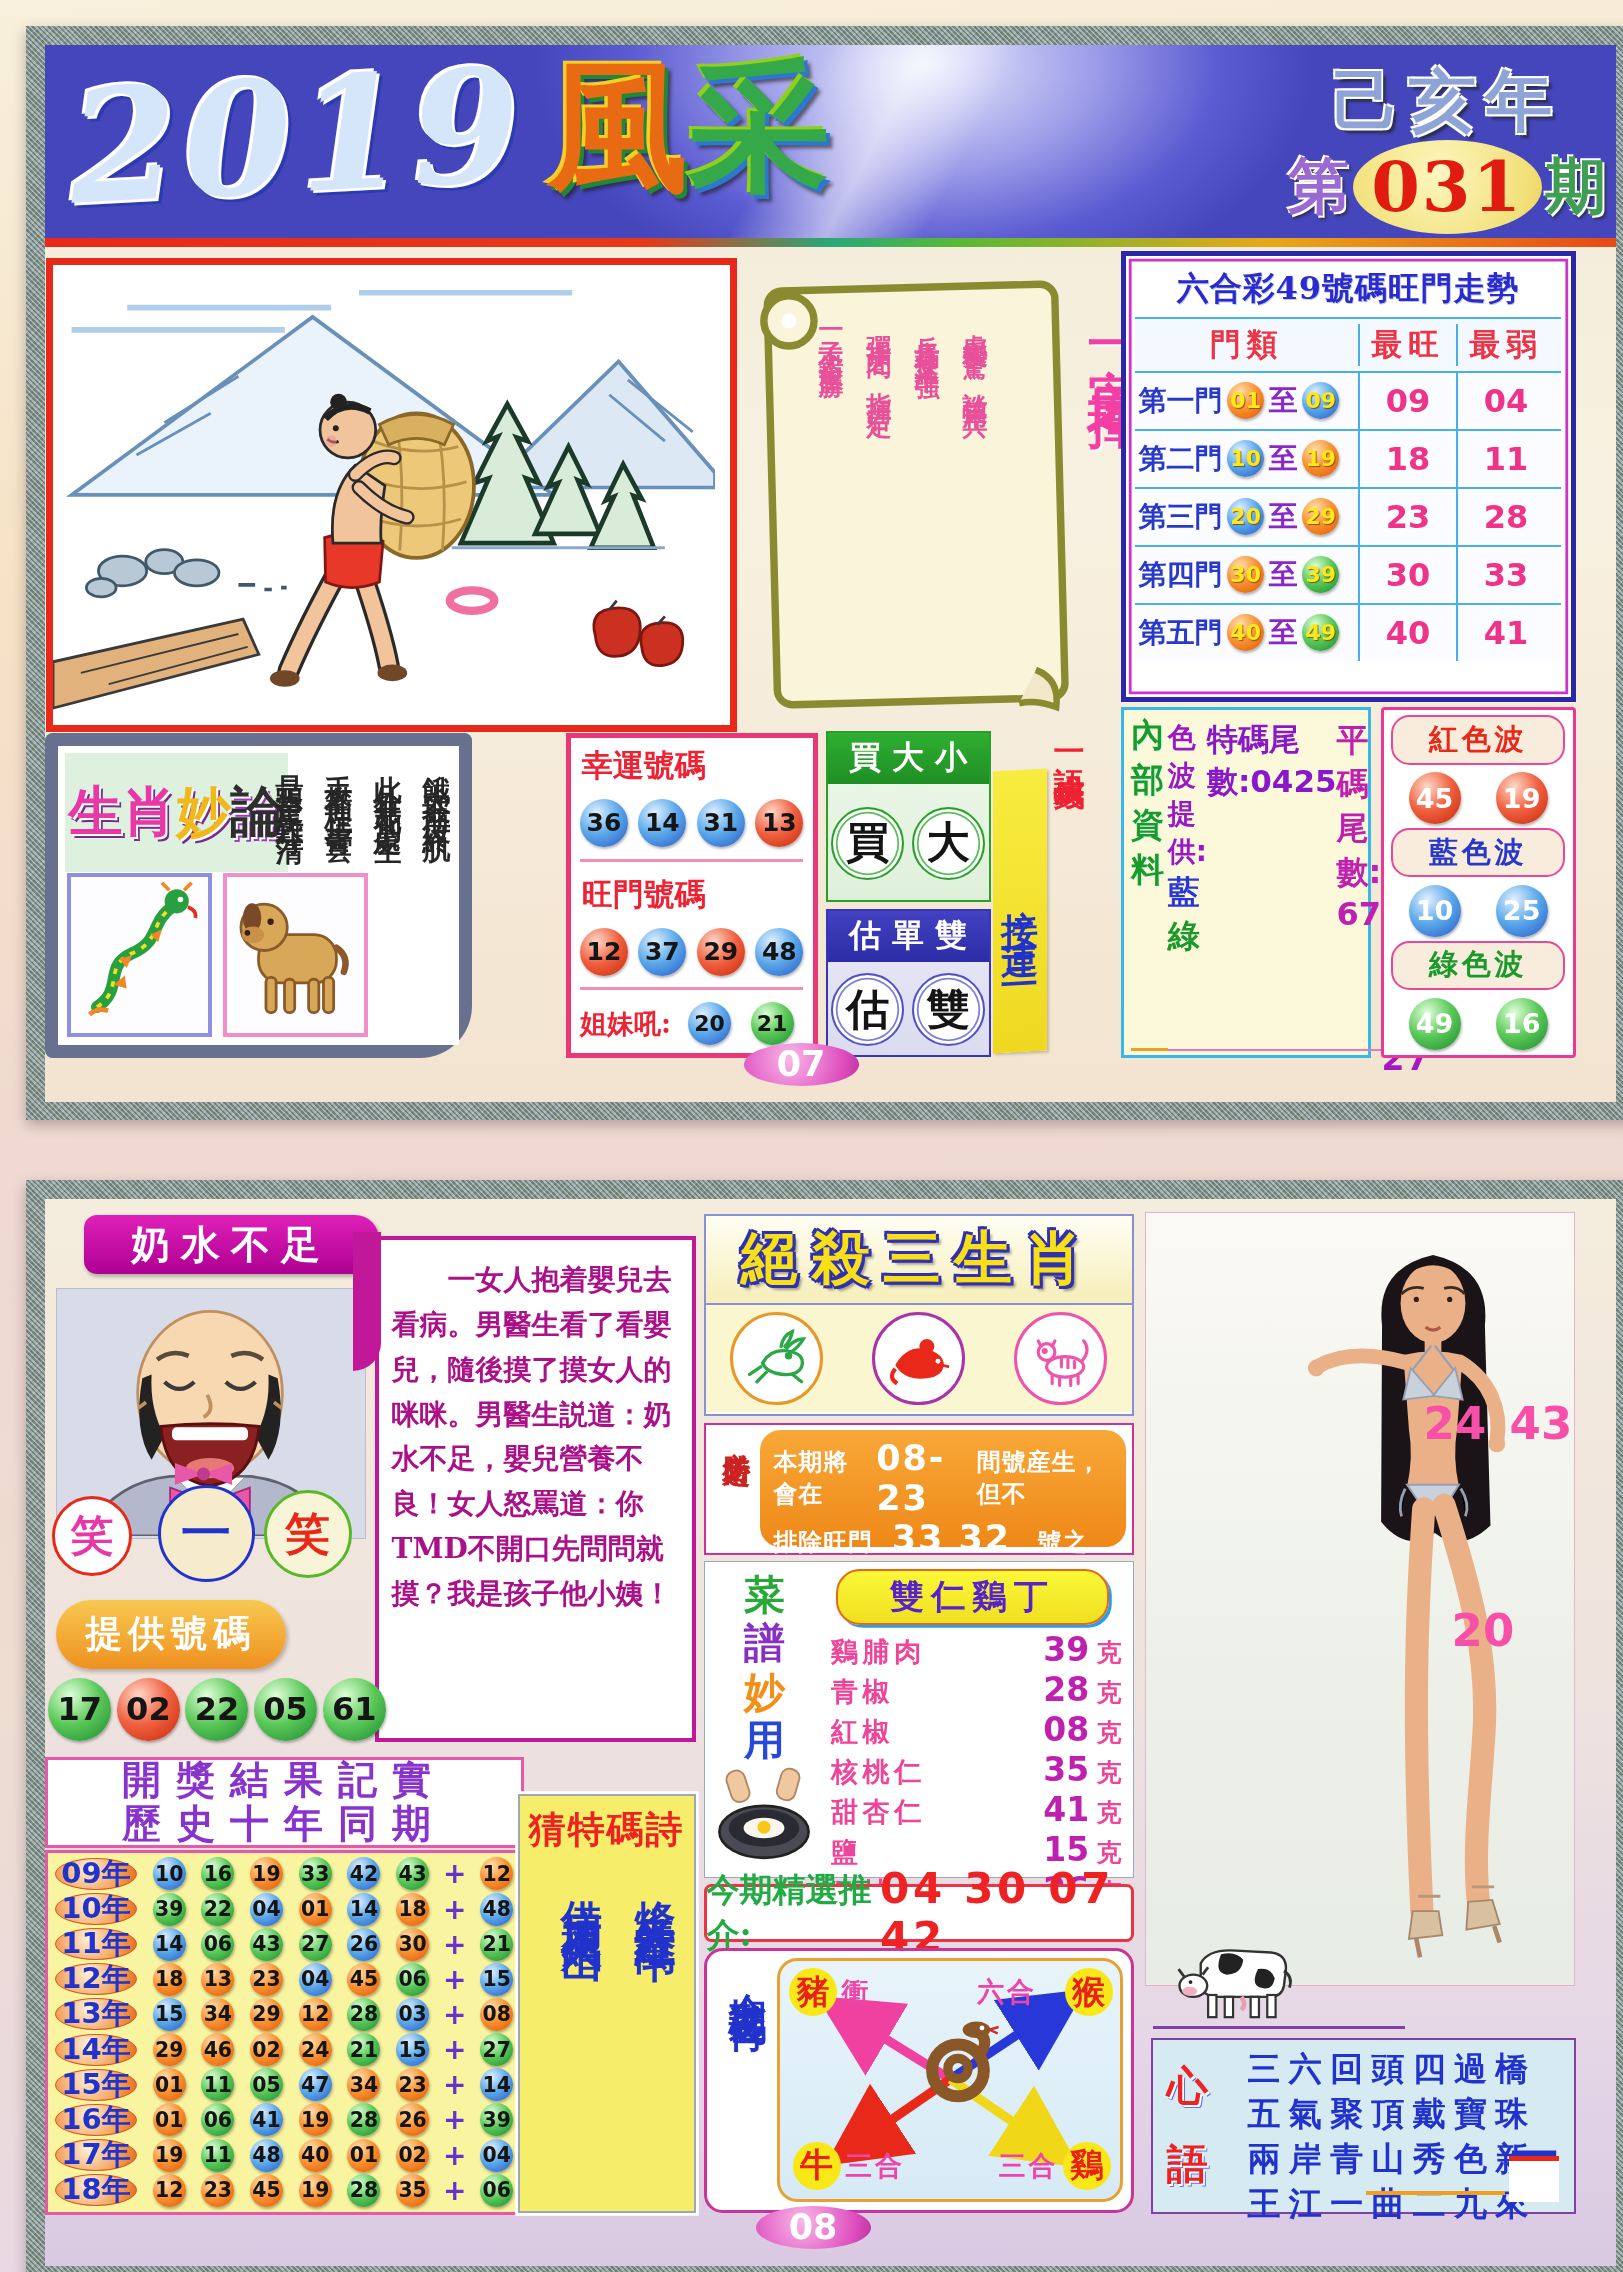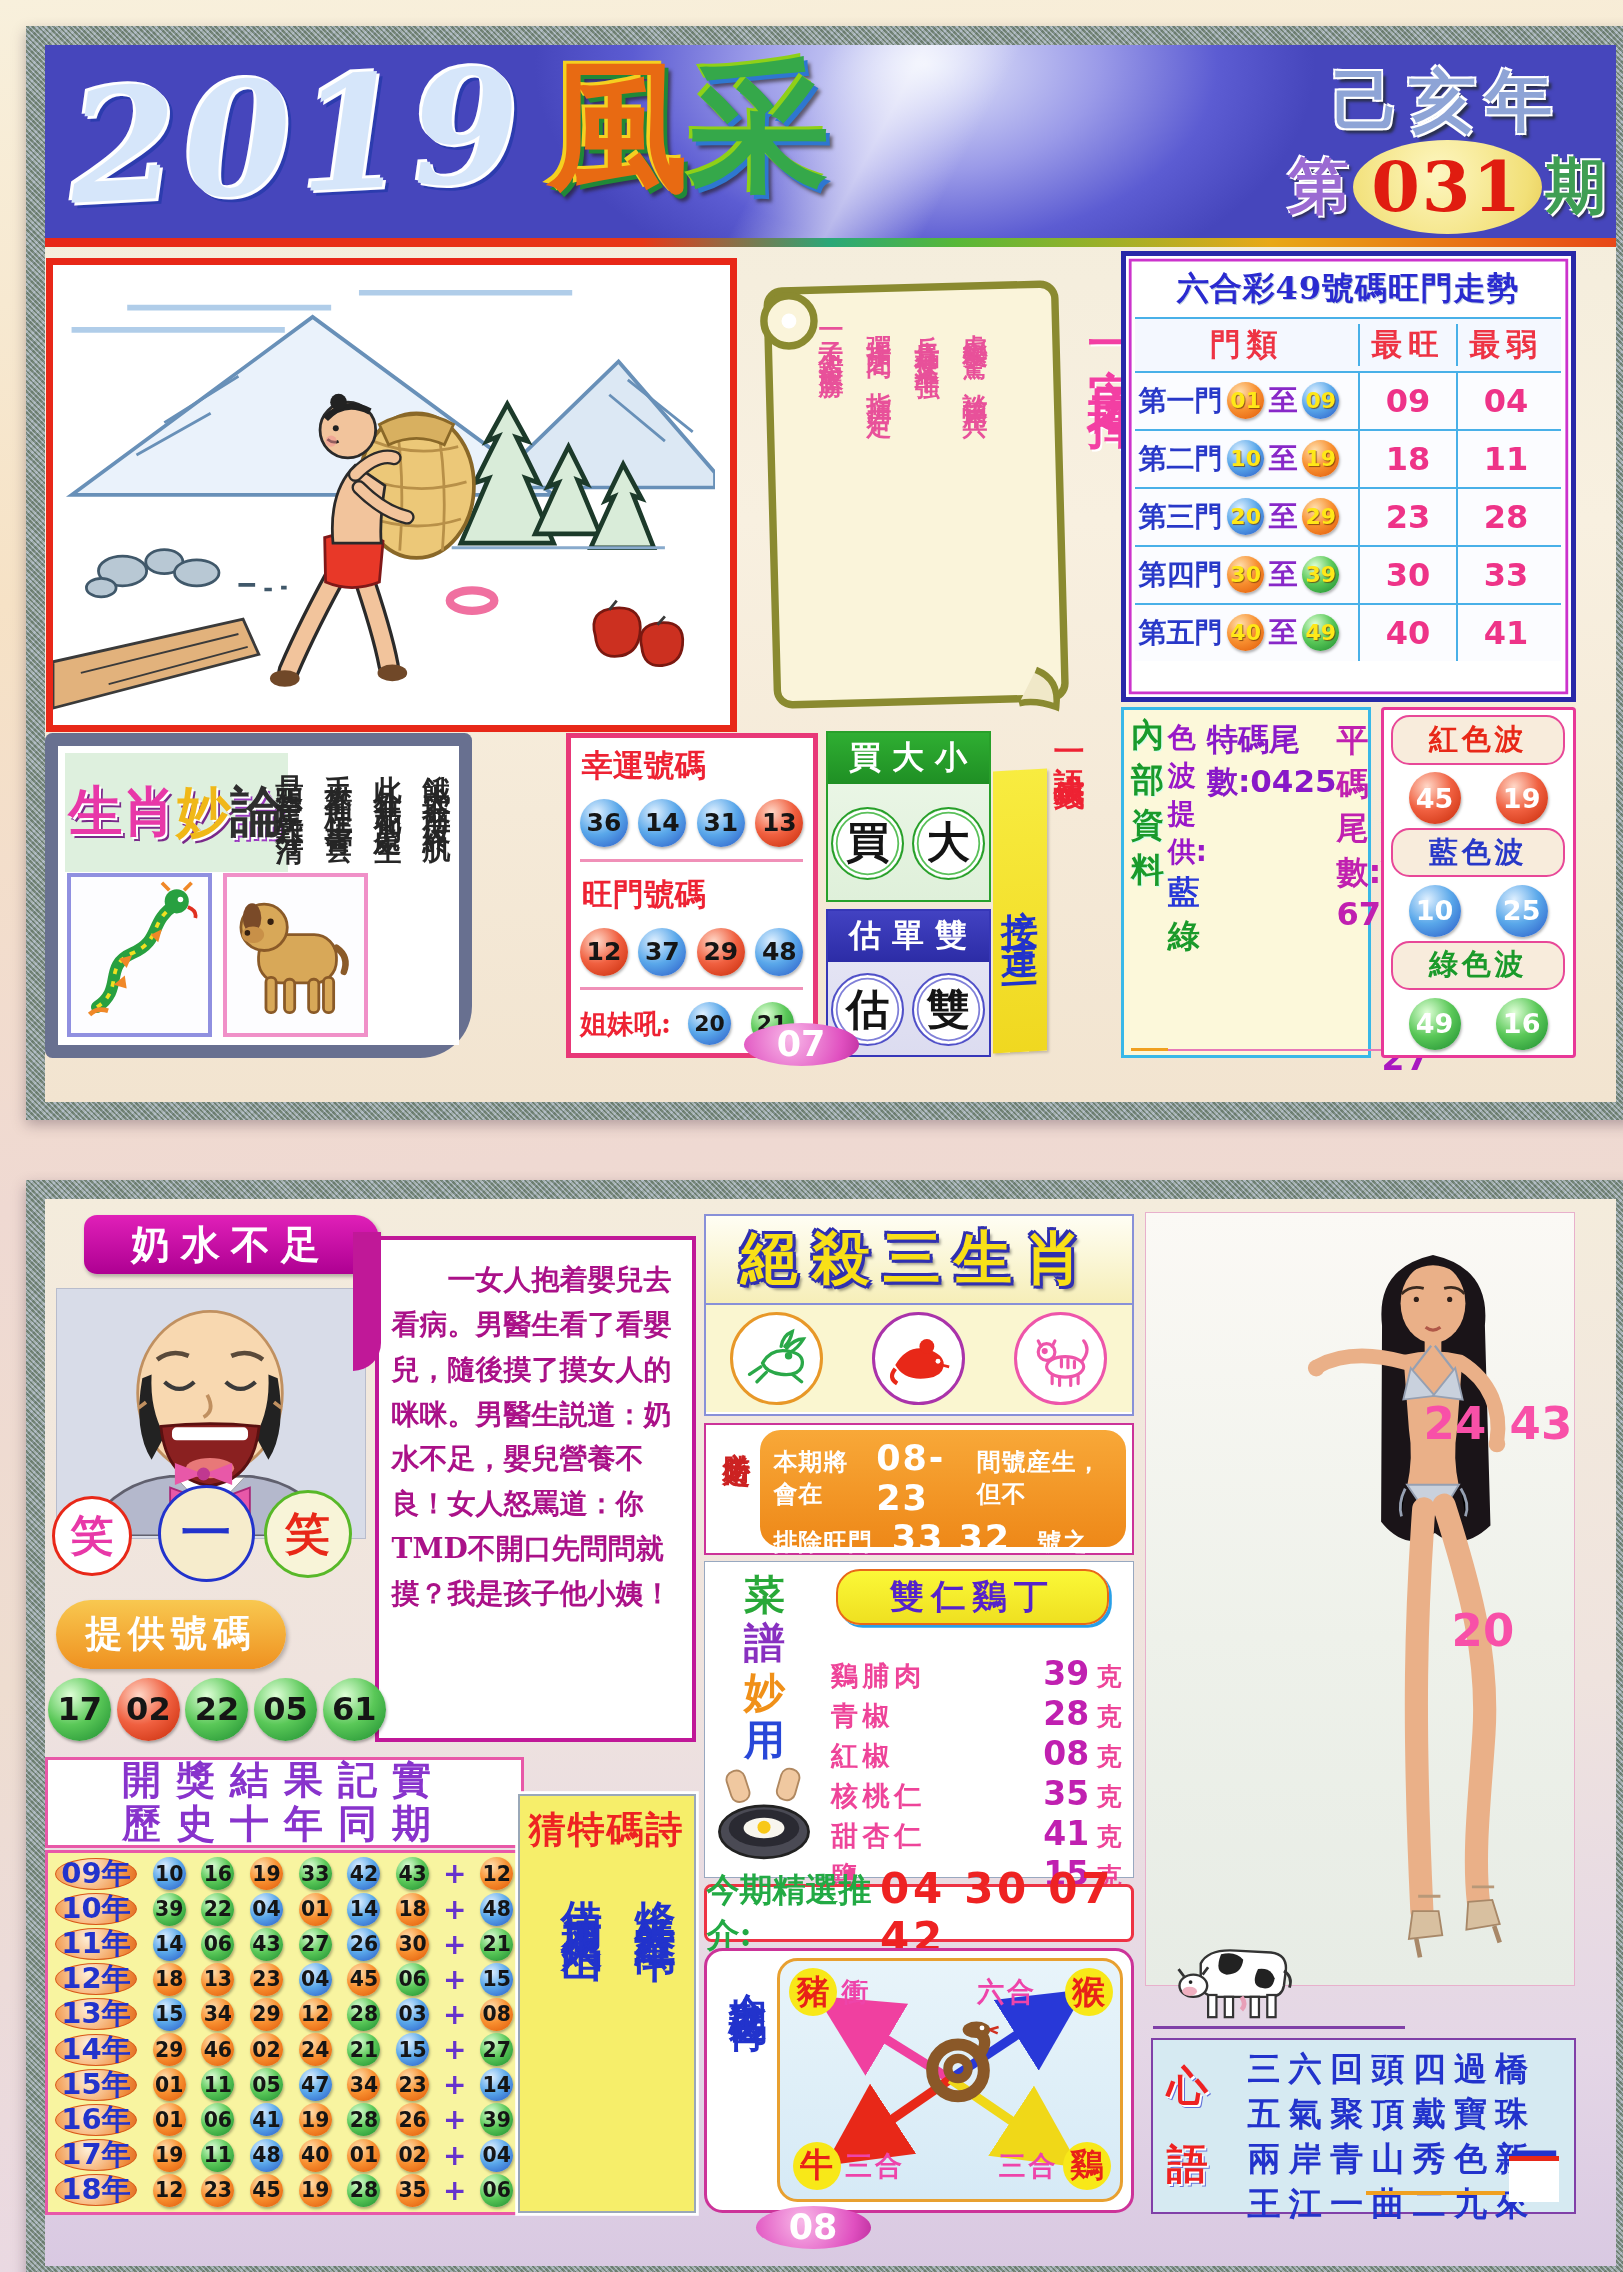--- a/index.html
+++ b/index.html
@@ -155,21 +155,21 @@
   #ystrip{left:948px;top:725px;width:54px;height:282px;background:linear-gradient(#f8ec40,#f0d820);
     transform:skewY(-3deg);display:flex;align-items:center;justify-content:center;box-shadow:1.9px 1.9px 2.8px rgba(0,0,0,.2);}
   #ystrip .ytext2{writing-mode:vertical-rl;text-orientation:upright;font-size:37px;font-weight:bold;color:#2233cc;
     letter-spacing:15px;font-family:"DejaVu Serif","Liberation Serif",serif;}
   #redslogan{left:1004px;top:690px;height:269px;writing-mode:vertical-rl;text-orientation:upright;
     font-size:31px;font-weight:bold;color:#ee2233;letter-spacing:7.4px;font-family:"DejaVu Serif","Liberation Serif",serif;}
 
   .page-oval{position:absolute;width:115px;height:43px;border-radius:50%;
     background:radial-gradient(circle at 40% 35%,#f8b8e8,#e050c0 70%,#bd2f9e);
     color:#fff;font-size:35px;font-weight:bold;display:flex;align-items:center;justify-content:center;z-index:6;}
-  #oval07{left:699px;top:978px;}
+  #oval07{left:699px;top:998px;}
   #oval08{left:711px;top:1007px;}
 
   
   #jkhd{left:39px;top:16.7px;width:295px;height:59px;background:linear-gradient(#e020b8,#ae0092);border-radius:13px 24px 24px 13px;
     color:#fff;font-size:39px;font-weight:bold;display:flex;align-items:center;justify-content:center;letter-spacing:11px;
     font-family:"DejaVu Serif","Liberation Serif",serif;box-shadow:1.9px 2.8px 3.7px rgba(0,0,0,.25);}
   #manbox{left:11px;top:89px;width:308px;height:249px;background:#d8dce8;border:0.9px solid #b8bccc;}
   #jokebox{left:330px;top:37px;width:321px;height:506px;background:#fff;border:4.6px solid #c01898;
     box-sizing:border-box;padding:18.6px 13px;}
   #jokebox:before{content:"";position:absolute;left:-26px;top:-7.4px;width:28px;height:139px;background:#c01898;
@@ -227,21 +227,21 @@
     display:flex;padding:7.4px;}
   #recipe-side{width:108px;position:relative;flex:none;}
   #side-chars{position:absolute;left:32px;top:1.9px;display:flex;flex-direction:column;
     font-size:41px;font-weight:bold;line-height:1.18;font-family:"DejaVu Serif","Liberation Serif",serif;}
   #side-chars .c1{color:#28a838;}#side-chars .c2{color:#8830c0;}#side-chars .c3{color:#f09018;}#side-chars .c4{color:#2848d8;}
   #panicon{position:absolute;left:0;bottom:0;}
   #recipe-main{flex:1;display:flex;flex-direction:column;}
   #recipe-pill{align-self:center;width:88%;background:linear-gradient(#fbf838,#efe020);border:2.8px solid #e86818;
     border-radius:24px;text-align:center;font-size:34px;font-weight:bold;color:#5522cc;letter-spacing:7.4px;padding:2.8px 0;
     box-shadow:2.8px 2.8px 0 #28a0e8;font-family:"DejaVu Serif","Liberation Serif",serif;}
-  #recipe-rows{flex:1;display:flex;flex-direction:column;justify-content:space-around;padding:5.6px 3.7px 0 11px;margin-top:24px;}
+  #recipe-rows{flex:1;display:flex;flex-direction:column;justify-content:space-around;padding:5.6px 3.7px 0 11px;}
   .rrow{display:flex;justify-content:space-between;align-items:baseline;}
   .rname{font-size:27px;font-weight:bold;color:#ee4499;letter-spacing:4.6px;font-family:"DejaVu Serif","Liberation Serif",serif;}
   .rqty-wrap{display:flex;align-items:baseline;}
   .rqty{font-size:33px;font-weight:bold;color:#c020b0;}
   .runit{font-size:25px;font-weight:bold;color:#ee4499;margin-left:7.4px;font-family:"DejaVu Serif","Liberation Serif",serif;}
 
   #featbox{left:659px;top:685px;width:430px;height:58px;background:#fff;border:3.7px solid #ee3344;border-radius:7.4px;
     box-sizing:border-box;display:flex;align-items:center;justify-content:center;gap:8px;}
   .flabel{font-size:33px;font-weight:bold;color:#22aa44;font-family:"DejaVu Serif","Liberation Serif",serif;}
   .fnums{font-size:42px;font-weight:bold;color:#ee2222;letter-spacing:3.7px;}

